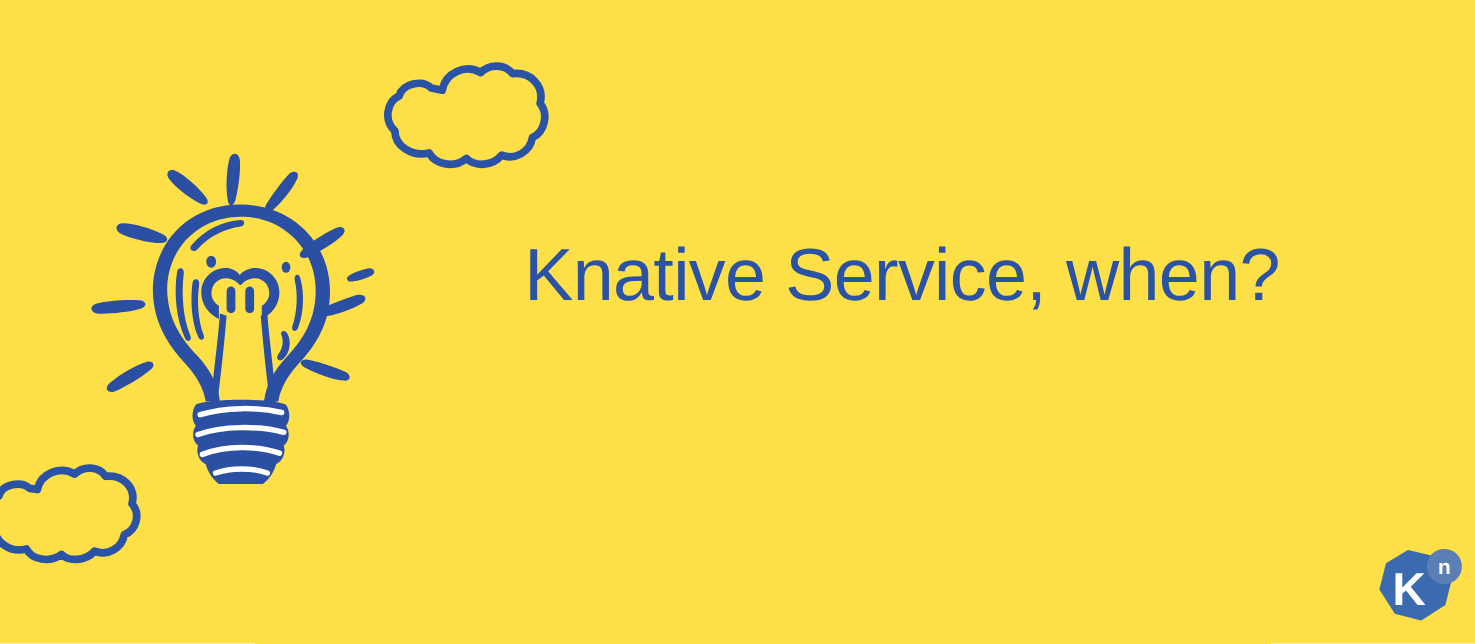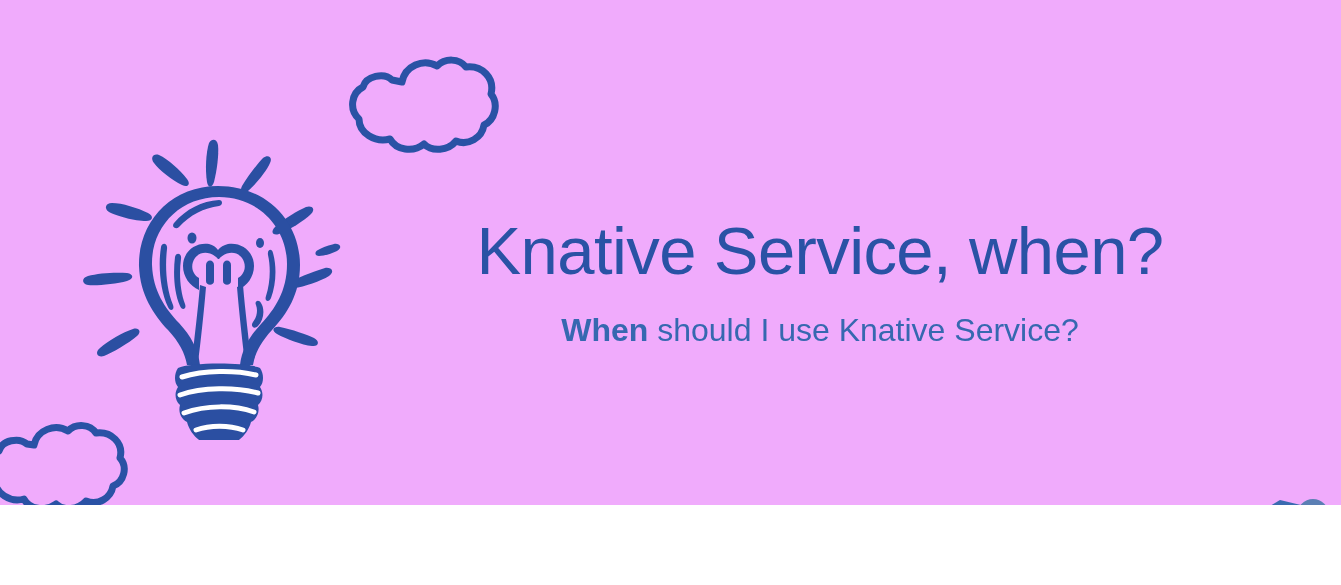--- a/index.html
+++ b/index.html
@@ -6,22 +6,22 @@
     margin: 0;
     padding: 0;
     background: #ffffff;
   }
   body {
     font-family: "Liberation Sans", sans-serif;
   }
   #slide {
     position: relative;
     width: 1341px;
-    height: 505px;
-    background: #f0abfc;
+    height: 585px;
+    background: #fde047;
     overflow: hidden;
   }
 
   
   #illustration-lightbulb {
     position: absolute;
     left: 78px;
     top: 125px;
     width: 280px;
     height: 315px;
@@ -196,21 +196,20 @@
                C63 94 47 91 42 81
                C28 85 13 75 13 62
                C4 54 6 38 17 33
                C20 22 37 19 45 26 Z" fill="none" stroke="#2a52a5" stroke-width="7" stroke-linejoin="round"></path>
     </svg>
   </div>
 
   <div id="text-block">
     <h1 id="page-title">Knative Service, when?</h1>
     <div id="subtitle-block">
-      <div class="subtitle-line"><span class="subtitle-strong">When</span><span> should I use Knative Service?</span></div>
     </div>
   </div>
 
   <div id="knative-logo">
     <svg viewBox="0 0 84 74" width="84" height="74" aria-hidden="true">
 
       <polygon points="32,2 57,8 72,28 66,52 44,66 20,60 6,38 12,14" fill="#3a6ab0"></polygon>
 
       <text x="33" y="52" font-family="'Liberation Sans', sans-serif" font-size="42" font-weight="700" fill="#ffffff" text-anchor="middle">K</text>
 

